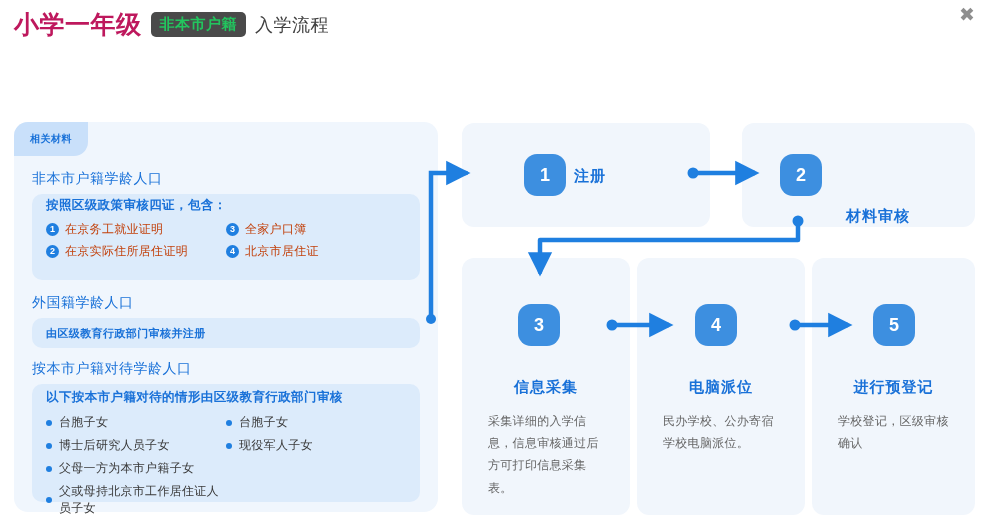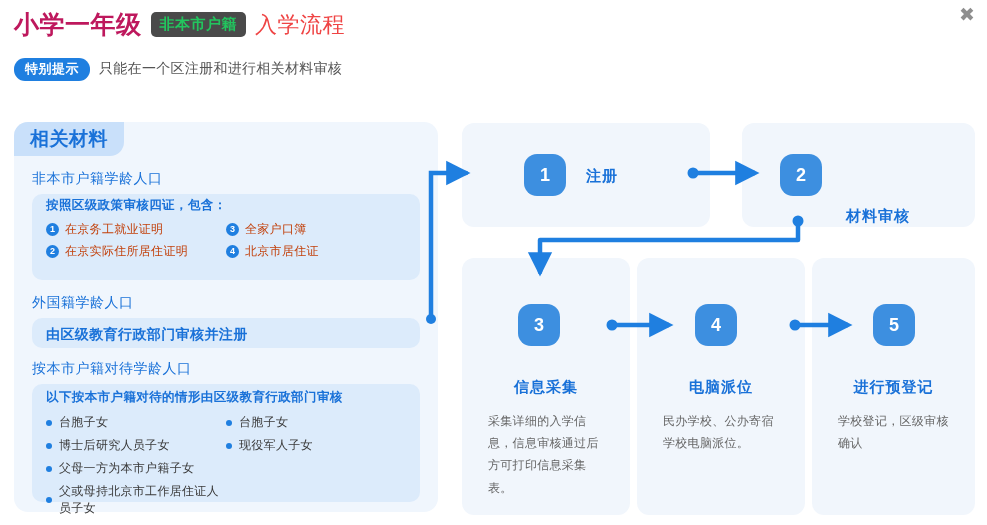--- a/index.html
+++ b/index.html
@@ -11,21 +11,21 @@
     -webkit-font-smoothing:antialiased;
   }
   
   #header{position:absolute;left:0;top:0;width:987px;height:110px;}
   #title-row{position:absolute;left:14px;top:8px;display:flex;align-items:center;gap:9px;}
   #main-title{font-size:25px;font-weight:bold;color:#be185d;letter-spacing:0.5px;}
   #title-chip{
     background:#4a4a4a;color:#22c55e;font-size:15px;font-weight:bold;
     padding:3px 9px;border-radius:5px;letter-spacing:0.5px;line-height:1.25;
   }
-  #title-suffix{font-size:22px;color:#ef4444;letter-spacing:0.5px;}
+  #title-suffix{font-size:18px;color:#404040;letter-spacing:0.5px;}
   #tip-row{position:absolute;left:14px;top:58px;display:flex;align-items:center;gap:9px;}
   #tip-chip{
     background:#1f7fe0;color:#ffffff;font-size:13px;font-weight:bold;
     padding:3px 11px;border-radius:11px;line-height:1.3;letter-spacing:0.5px;
   }
   #tip-text{font-size:14px;color:#555555;letter-spacing:0.3px;}
   #close-btn{
     position:absolute;right:9px;top:4px;width:22px;height:22px;
     color:#8e8e8e;font-size:19px;line-height:22px;text-align:center;
     cursor:pointer;font-weight:bold;
@@ -34,21 +34,21 @@
   
   #left-panel{
     position:absolute;left:14px;top:122px;width:424px;height:390px;
     background:#f0f6fd;border-radius:14px;
   }
   #materials-tab{
     position:absolute;left:0;top:0;height:34px;
     background:#c9e0fa;border-radius:14px 0 14px 0;
     display:flex;align-items:center;padding:0 16px;
   }
-  #materials-tab span{font-size:19px;font-weight:bold;color:#1971d8;letter-spacing:0.5px;}
+  #materials-tab span{font-size:10px;font-weight:bold;color:#1971d8;letter-spacing:0.5px;}
 
   .sec-title{
     position:absolute;left:18px;font-size:14px;font-weight:normal;
     color:#1971d8;letter-spacing:0.5px;
   }
   .sub-card{
     position:absolute;left:18px;width:388px;
     background:#dcebfb;border-radius:10px;box-sizing:border-box;
   }
   .sub-card-title{
@@ -61,21 +61,21 @@
     width:50%;display:flex;align-items:center;gap:6px;margin-bottom:5px;
     box-sizing:border-box;
   }
   .num-badge{
     width:13px;height:13px;border-radius:50%;background:#1f7fe0;color:#fff;
     font-size:9px;line-height:13px;text-align:center;flex:none;font-weight:bold;
   }
   .num-label{font-size:12px;color:#c2410c;letter-spacing:0.3px;}
 
   
-  .plain-text{font-size:14px;font-weight:bold;color:#1971d8;letter-spacing:0.4px;}
+  .plain-text{font-size:11px;font-weight:bold;color:#1971d8;letter-spacing:0.4px;}
 
   
   .bul-grid{display:flex;flex-wrap:wrap;margin-top:8px;}
   .bul-item{
     width:50%;display:flex;align-items:center;gap:7px;margin-bottom:6px;
     box-sizing:border-box;
   }
   .bul-dot{width:6px;height:6px;border-radius:50%;background:#1f7fe0;flex:none;}
   .bul-label{font-size:12px;color:#3a3a3a;letter-spacing:0.3px;}
 
@@ -104,24 +104,20 @@
 </style>
 </head>
 <body>
 
 <div id="header">
   <div id="title-row">
     <span id="main-title">小学一年级</span>
     <span id="title-chip">非本市户籍</span>
     <span id="title-suffix">入学流程</span>
   </div>
-  <div id="tip-row">
-    <span id="tip-chip">特别提示</span>
-    <span id="tip-text">只能在一个区注册和进行相关材料审核</span>
-  </div>
   <div id="close-btn">✖</div>
 </div>
 
 <div id="left-panel">
   <div id="materials-tab">
     <span>相关材料</span>
   </div>
 
   <div class="sec-title" style="top:48px;">非本市户籍学龄人口</div>
   <div class="sub-card" style="top:72px;height:86px;padding:3px 14px;">
@@ -180,21 +176,21 @@
         <span class="bul-dot"></span>
         <span class="bul-label">父或母持北京市工作居住证人员子女</span>
       </div>
       <div class="bul-item"></div>
     </div>
   </div>
 </div>
 
 <div class="flow-card" style="left:462px;top:123px;width:248px;height:104px;">
   <div class="step-badge" style="left:62px;top:31px;">1</div>
-  <div class="step-title-inline" style="left:124px;top:44px;">注册</div>
+  <div class="step-title-inline" style="left:112px;top:44px;">注册</div>
 </div>
 
 <div class="flow-card" style="left:742px;top:123px;width:233px;height:104px;">
   <div class="step-badge" style="left:38px;top:31px;">2</div>
   <div class="step-title-inline" style="left:104px;top:44px;margin-top:40px;">材料审核</div>
 </div>
 
 <div class="flow-card" style="left:462px;top:258px;width:168px;height:257px;">
   <div class="step-badge" style="left:56px;top:46px;">3</div>
   <div class="step-title-block" style="top:120px;">信息采集</div>

